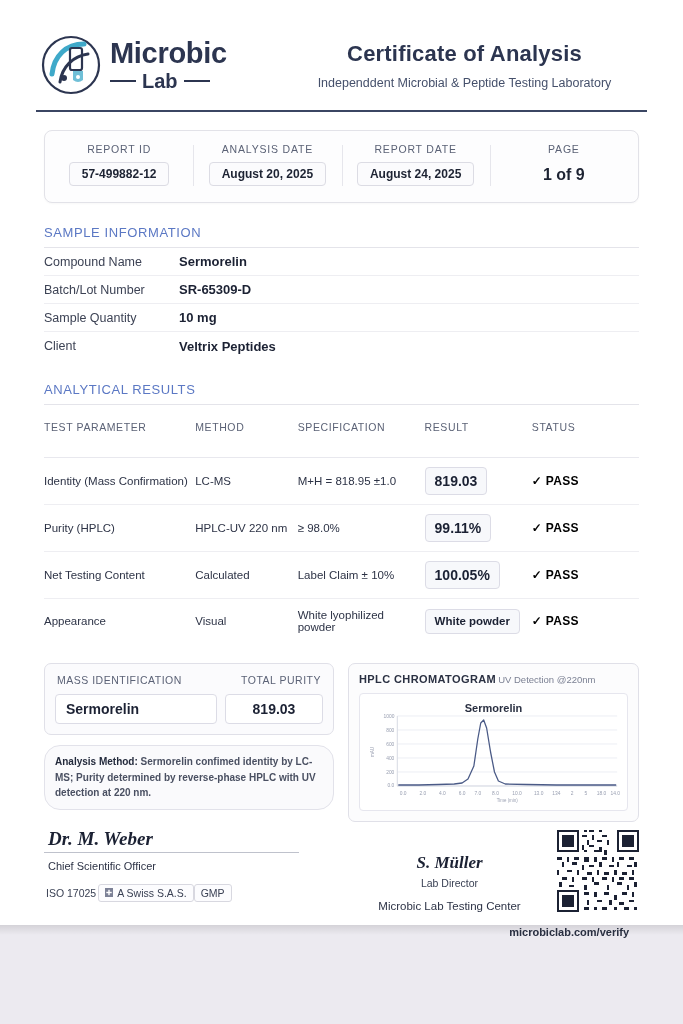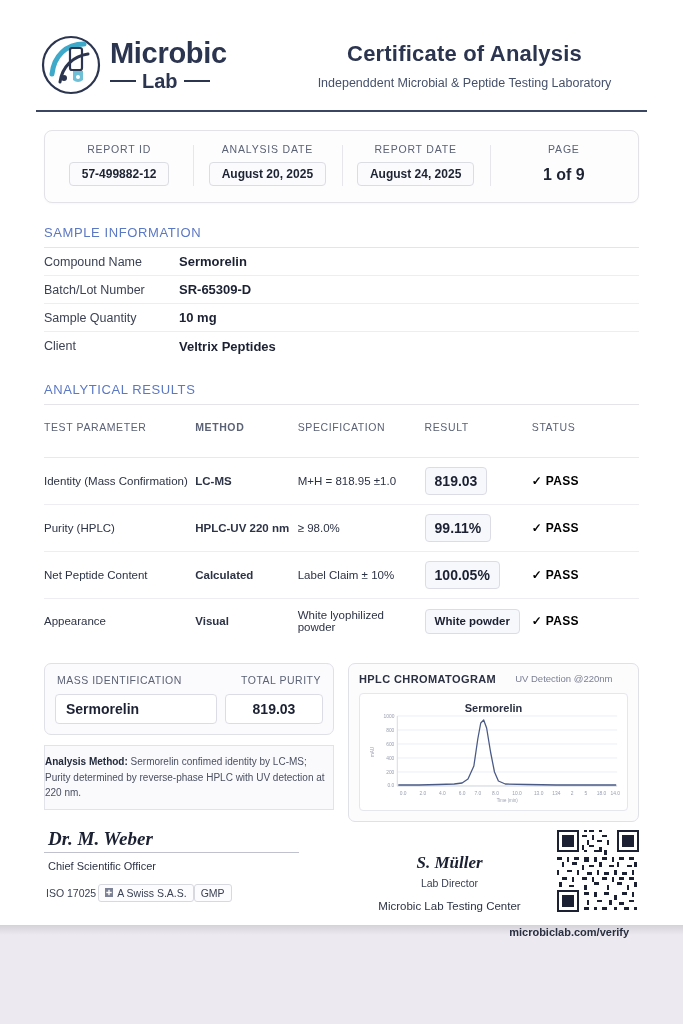--- a/index.html
+++ b/index.html
@@ -173,21 +173,21 @@
     border-bottom: 1px solid #e8e8ee;
   }
   .t-row {
     font-size: 11.5px;
     color: #2d3346;
     padding: 9px 0;
     border-bottom: 1px solid #eeeef2;
     min-height: 44px;
   }
   .c1 { width: 155px; padding-right: 6px; }
-  .c2 { width: 105px; padding-right: 6px; font-weight: bold; }
+  .c2 { width: 105px; padding-right: 6px; }
   .c3 { width: 130px; padding-right: 6px; }
   .c4 { width: 110px; }
   .c5 { width: 110px; }
   .result-chip {
     display: inline-block;
     background: #f7f8fb;
     border: 1px solid #dcdce6;
     border-radius: 4px;
     padding: 5px 9px;
     font-weight: bold;
@@ -237,26 +237,27 @@
     font-size: 14px;
     font-weight: bold;
     color: #1b2133;
   }
   .mass-val.one { flex: 1; }
   .mass-val.two { width: 98px; text-align: center; }
 
   .method-box {
     margin-top: 10px;
     border: 1px solid #e2e2ea;
-    border-radius: 0;
+    border-radius: 16px;
     background: #fafafc;
-    padding: 8px 0;
+    padding: 8px 10px;
     font-size: 10px;
     line-height: 1.55;
     color: #4a5062;
+    font-weight: bold;
   }
   .method-box b { color: #232a3c; }
 
   .sign-name {
     margin-top: 18px;
     font-family: "Liberation Serif", serif;
     font-style: italic;
     font-weight: bold;
     font-size: 19px;
     color: #1b2133;
@@ -294,22 +295,22 @@
 
   
   .chrom-box {
     border: 1px solid #e0e0e8;
     border-radius: 7px;
     background: #fcfcfd;
     padding: 9px 10px 10px 10px;
   }
   .chrom-head {
     display: flex;
-    align-items: flex-start;
-    gap: 19px;
+    align-items: flex-end;
+    gap: 2px;
     padding-bottom: 8px;
   }
   .chrom-title {
     font-size: 11px;
     font-weight: bold;
     letter-spacing: 0.4px;
     color: #2a3042;
   }
   .chrom-sub { font-size: 9.5px; color: #7b8093; }
   .chrom-plot {
@@ -465,21 +466,21 @@
         <div class="c3">≥ 98.0%</div>
         <div class="c4">
           <span class="result-chip">99.11%</span>
         </div>
         <div class="c5">
           <span class="status"><span class="tick">✓</span> <span>PASS</span></span>
         </div>
       </div>
 
       <div class="t-row">
-        <div class="c1">Net Peptide Content</div>
+        <div class="c1">Net Testing Content</div>
         <div class="c2">Calculated</div>
         <div class="c3">Label Claim ± 10%</div>
         <div class="c4">
           <span class="result-chip">100.05%</span>
         </div>
         <div class="c5">
           <span class="status"><span class="tick">✓</span> <span>PASS</span></span>
         </div>
       </div>
 

